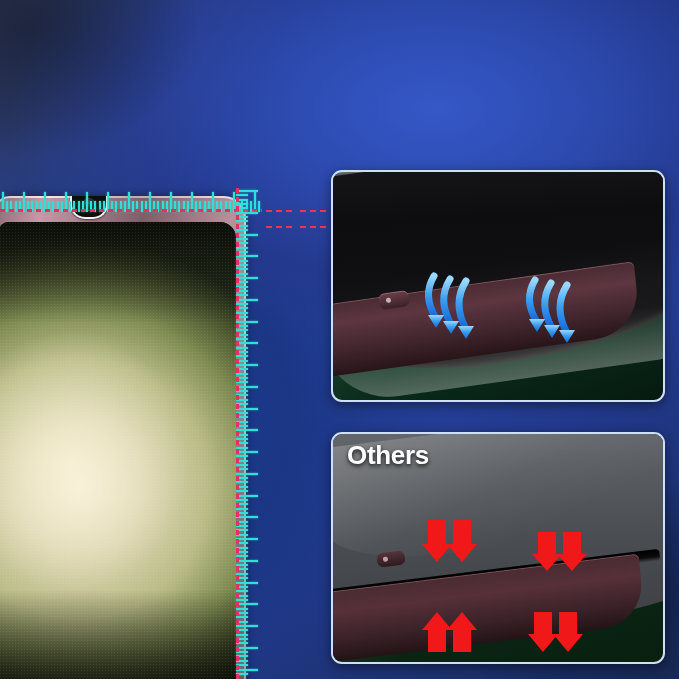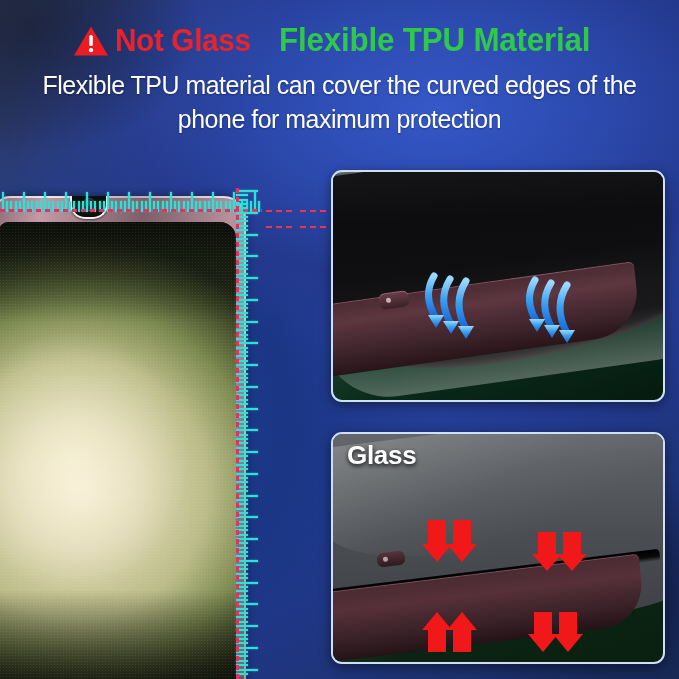--- a/index.html
+++ b/index.html
@@ -206,36 +206,21 @@
   .arrows{position:absolute;inset:0;z-index:8;pointer-events:none;}
   .arrows svg{position:absolute;display:block;}
 </style>
 </head>
 <body>
 
 <div id="stage">
 
   <div class="header">
 
-    <div class="head-line1">
-      <span class="warn-ico">
-        <svg viewBox="0 0 36 32">
-          <path d="M18 1.5 L35 30.5 L1 30.5 Z" fill="#ec1c24"></path>
-          <rect x="16.2" y="10" width="3.6" height="11" rx="1.6" fill="#ffffff"></rect>
-          <circle cx="18" cy="25.2" r="2.1" fill="#ffffff"></circle>
-        </svg>
-      </span>
-      <span class="t-notglass">Not Glass</span>
-      <span class="t-flex">Flexible TPU Material</span>
-    </div>
-
-    <div class="head-sub">
-      <span>Flexible TPU material can cover the curved edges of the</span>
-      <span>phone for maximum protection</span>
-    </div>
+
   </div>
 
   <div class="phone-wrap">
     <div class="phone-body">
       <div class="phone-rim"></div>
       <div class="phone-screen">
         <div class="scr-glow"></div>
         <div class="scr-noise"></div>
       </div>
       <div class="notch"></div>
@@ -487,16 +472,16 @@
 
           <path d="M214 142 l-9 0 l0 -22 l-6 0 l15 -17 l15 17 l-6 0 l0 22 z" transform="rotate(180 214 120)"></path>
           <path d="M239 142 l-9 0 l0 -22 l-6 0 l15 -17 l15 17 l-6 0 l0 22 z" transform="rotate(180 239 120)"></path>
 
           <path d="M210 178 l9 0 l0 22 l6 0 l-15 18 l-15 -18 l6 0 l0 -22 z"></path>
           <path d="M235 178 l9 0 l0 22 l6 0 l-15 18 l-15 -18 l6 0 l0 -22 z"></path>
         </g>
       </svg>
     </div>
 
-    <div class="panel-label lbl-others">Glass</div>
+    <div class="panel-label lbl-others">Others</div>
   </div>
 
 </div>
 
 </body></html>

